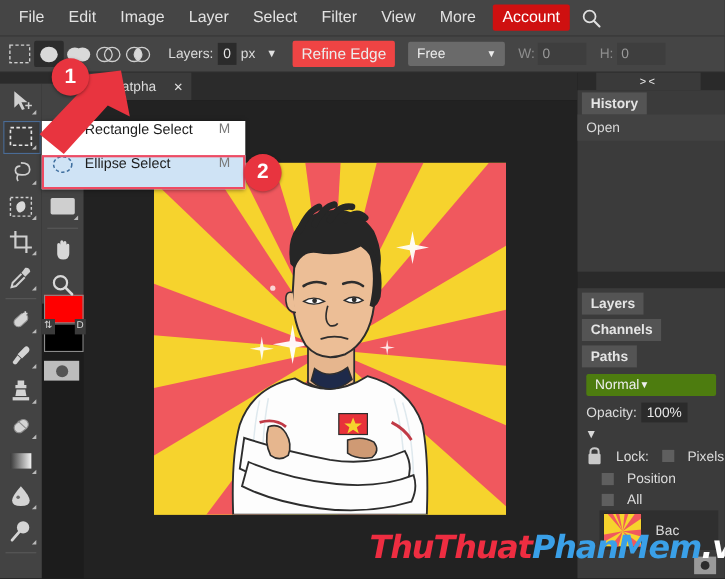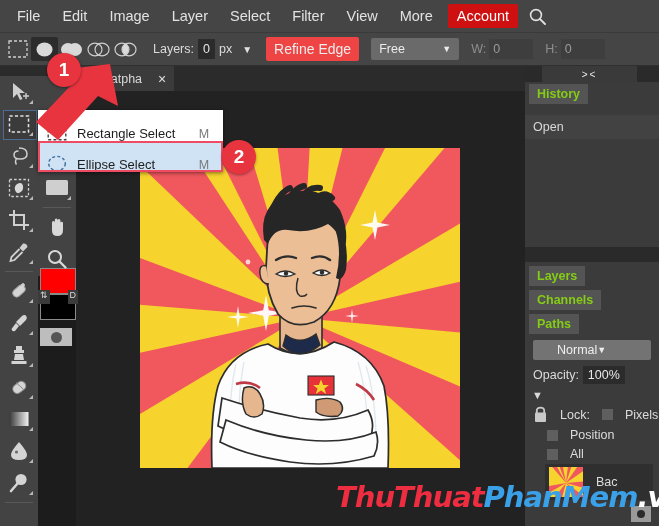--- a/index.html
+++ b/index.html
@@ -123,48 +123,48 @@
   .rays { position:absolute; inset:0; }
   .sparkle { position: absolute; }
 
   
   .flyout {
     position: absolute; left: 38px; top: 110px; width: 185px;
     background: #ffffff; z-index: 40;
     box-shadow: 0 1px 4px rgba(0,0,0,.5);
   }
   .flyout-row {
-    height: 31px; display:flex; align-items:flex-end; gap: 10px;
+    height: 31px; display:flex; align-items:flex-start; gap: 10px;
     padding: 0 10px 0 9px; font-size: 13px; color:#1d1d1d;
   }
   .flyout-row .label { flex: 1; }
   .flyout-row .key { color:#7a7a7a; font-size:12.5px; width:18px; text-align:center; }
   .flyout-row.highlight { background:#cfe3f5; }
   .flyout-hl-box {
     position:absolute; left:0; top:31px; width:185px; height:31px;
     border:2px solid #ef4b63; pointer-events:none;
   }
 
   
   .right { position:absolute; right:0; top:66px; width:134px; bottom:0; background:#2a2a2a; }
   .panel-collapse {
     position:absolute; right:22px; top:0; width:95px; height:16px;
     background:#3a3a3a; color:#e8e8e8; font-size:10px; letter-spacing:2px;
     display:flex; align-items:center; justify-content:center;
   }
   .tabchip {
-    background:#545454; color:#84cc16; font-size:12.5px; font-weight:bold;
+    background:#545454; color:#e5e5e5; font-size:12.5px; font-weight:bold;
     padding:3px 8px; display:inline-block;
   }
   .history-panel { position:absolute; left:0; top:16px; right:0; height:165px; background:#3b3b3b; }
   .history-item { font-size:12.5px; color:#d8d8d8; padding:5px 8px; background:#424242; }
   .layers-panel { position:absolute; left:0; top:196px; right:0; bottom:0; background:#3b3b3b; }
   .blend-select {
-    margin:6px 8px 0 8px; background:#737373; color:#eee; font-size:12.5px;
-    padding:3px 24px; display:flex; align-items:center; 
+    margin:6px 8px 0 8px; background:#4d7c0f; color:#eee; font-size:12.5px;
+    padding:3px 8px; display:flex; align-items:center; 
     border-radius:2px;
   }
   .opacity-row { display:flex; align-items:center; font-size:12.5px; color:#dcdcdc; margin:6px 0 0 8px; gap:4px; }
   .opacity-val { background:#2b2b2b; padding:2px 5px; color:#e8e8e8; }
   .lock-row { display:flex; align-items:center; gap:12px; font-size:12.5px; color:#dcdcdc; margin-left:8px; margin-top:5px; }
   .cbox { width:11px; height:11px; background:#5f5f5f; display:inline-block; }
   .layer-row {
     position:absolute; left:20px; right:6px; bottom:26px; height:36px;
     background:#2f2f2f; display:flex; align-items:center; gap:13px; padding-left:4px;
   }
@@ -529,21 +529,21 @@
     <div class="flyout-hl-box"></div>
   </div>
 
   <div class="right">
     <div class="panel-collapse">&gt;&lt;</div>
 
     <div class="history-panel">
       <div style="padding:2px 0 0 4px;">
         <span class="tabchip">History</span>
       </div>
-      <div class="history-item" style="margin-top:11px;">Open</div>
+      <div class="history-item" style="margin-top:0;">Open</div>
     </div>
 
     <div class="layers-panel">
       <div style="padding:4px 0 0 4px;">
         <span class="tabchip">Layers</span>
       </div>
       <div style="padding:4px 0 0 4px;">
         <span class="tabchip">Channels</span>
       </div>
       <div style="padding:4px 0 0 4px;">

